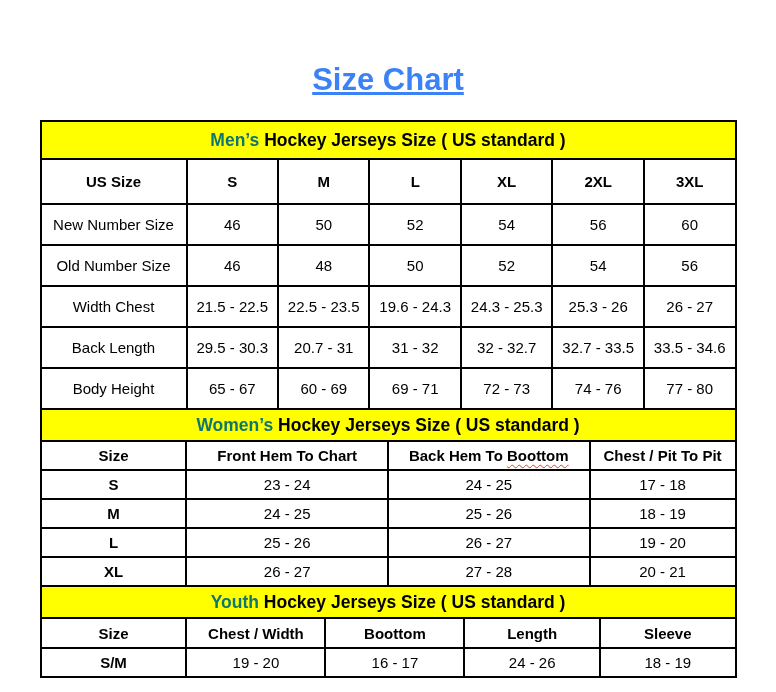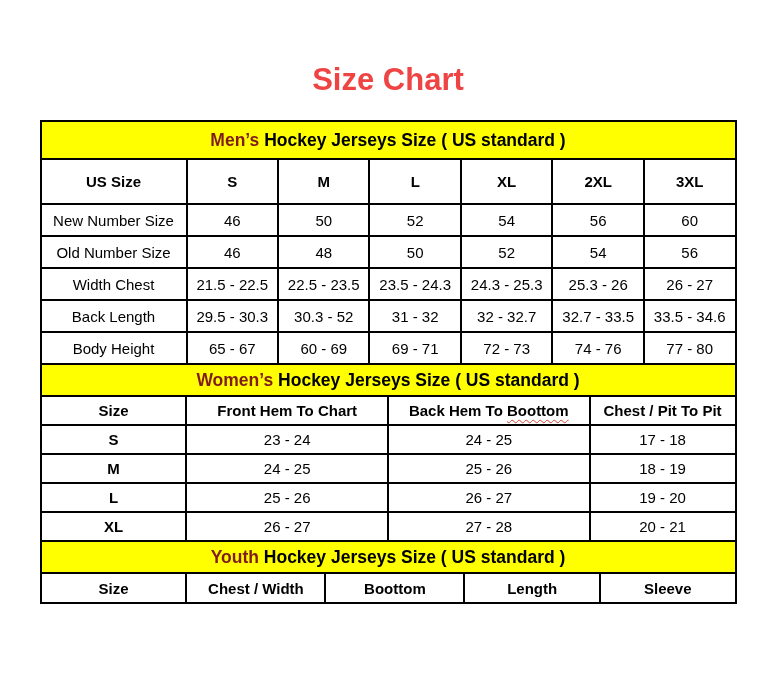--- a/index.html
+++ b/index.html
@@ -16,21 +16,22 @@
     box-sizing: border-box;
     padding-top: 60px;
     overflow: hidden;
   }
   .page-title {
     margin: 0 0 20px 0;
     text-align: center;
     font-size: 31px;
     line-height: 40px;
     font-weight: bold;
-    color: #ef4444;
+    color: #3b82f6;
+    text-decoration: underline;
   }
   .tables {
     width: 697px;
     margin: 0 auto;
   }
   table.size-table {
     width: 100%;
     border-collapse: collapse;
     table-layout: fixed;
   }
@@ -46,35 +47,35 @@
     font-size: 15px;
     font-weight: normal;
     overflow: hidden;
     white-space: nowrap;
   }
   tr.band-row th {
     background: #FFFF00;
     font-size: 17.5px;
     font-weight: bold;
   }
-  .band-highlight { color: #7f1d1d; }
+  .band-highlight { color: #0f766e; }
   tr.header-row th { font-weight: bold; }
   td.row-label-bold { font-weight: bold; }
   .wavy {
     text-decoration-line: underline;
     text-decoration-style: wavy;
     text-decoration-color: #D2422F;
     text-decoration-thickness: 1px;
     text-underline-offset: 3px;
     margin-top: 10px;
   }
   
   .mens   tr.band-row   { height: 38px; }
   .mens   tr.header-row { height: 45px; }
-  .mens   tr.data-row   { height: 32px; }
+  .mens   tr.data-row   { height: 41px; }
   .womens tr.band-row   { height: 32px; }
   .womens tr.header-row { height: 29px; }
   .womens tr.data-row   { height: 29px; }
   .youth  tr.band-row   { height: 32px; }
   .youth  tr.header-row { height: 30px; }
   .youth  tr.data-row   { height: 29px; }
 </style>
 </head>
 <body>
 
@@ -121,29 +122,29 @@
         <td>48</td>
         <td>50</td>
         <td>52</td>
         <td>54</td>
         <td>56</td>
       </tr>
       <tr class="data-row">
         <td>Width Chest</td>
         <td>21.5 - 22.5</td>
         <td>22.5 - 23.5</td>
-        <td>23.5 - 24.3</td>
+        <td>19.6 - 24.3</td>
         <td>24.3 - 25.3</td>
         <td>25.3 - 26</td>
         <td>26 - 27</td>
       </tr>
       <tr class="data-row">
         <td>Back Length</td>
         <td>29.5 - 30.3</td>
-        <td>30.3 - 52</td>
+        <td>20.7 - 31</td>
         <td>31 - 32</td>
         <td>32 - 32.7</td>
         <td>32.7 - 33.5</td>
         <td>33.5 - 34.6</td>
       </tr>
       <tr class="data-row">
         <td>Body Height</td>
         <td>65 - 67</td>
         <td>60 - 69</td>
         <td>69 - 71</td>
@@ -210,17 +211,24 @@
           <tr class="band-row">
         <th colspan="5"><span class="band-highlight">Youth</span><span> Hockey Jerseys Size ( US standard )</span></th>
       </tr>
       <tr class="header-row">
         <th>Size</th>
         <th>Chest / Width</th>
         <th>Boottom</th>
         <th>Length</th>
         <th>Sleeve</th>
       </tr>
+      <tr class="data-row">
+        <td class="row-label-bold">S/M</td>
+        <td>19 - 20</td>
+        <td>16 - 17</td>
+        <td>24 - 26</td>
+        <td>18 - 19</td>
+      </tr>
     </tbody>
       </table>
 
   </div>
 </div>
 
 </body></html>

